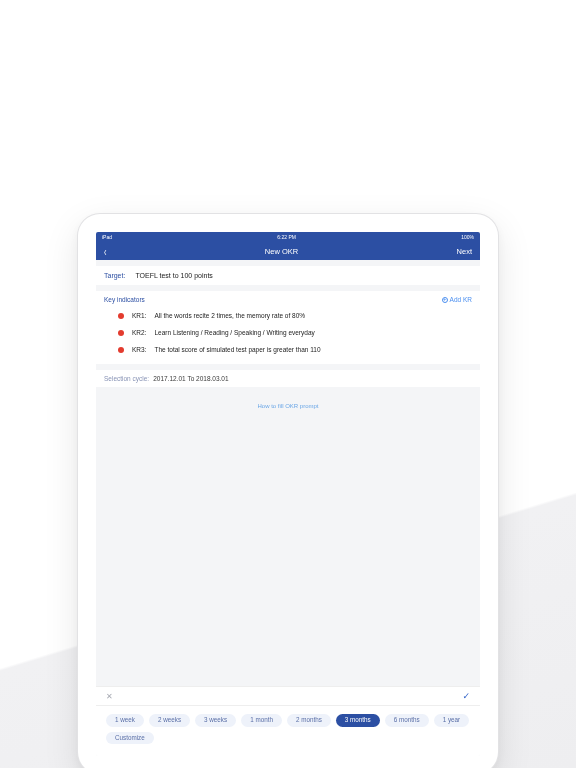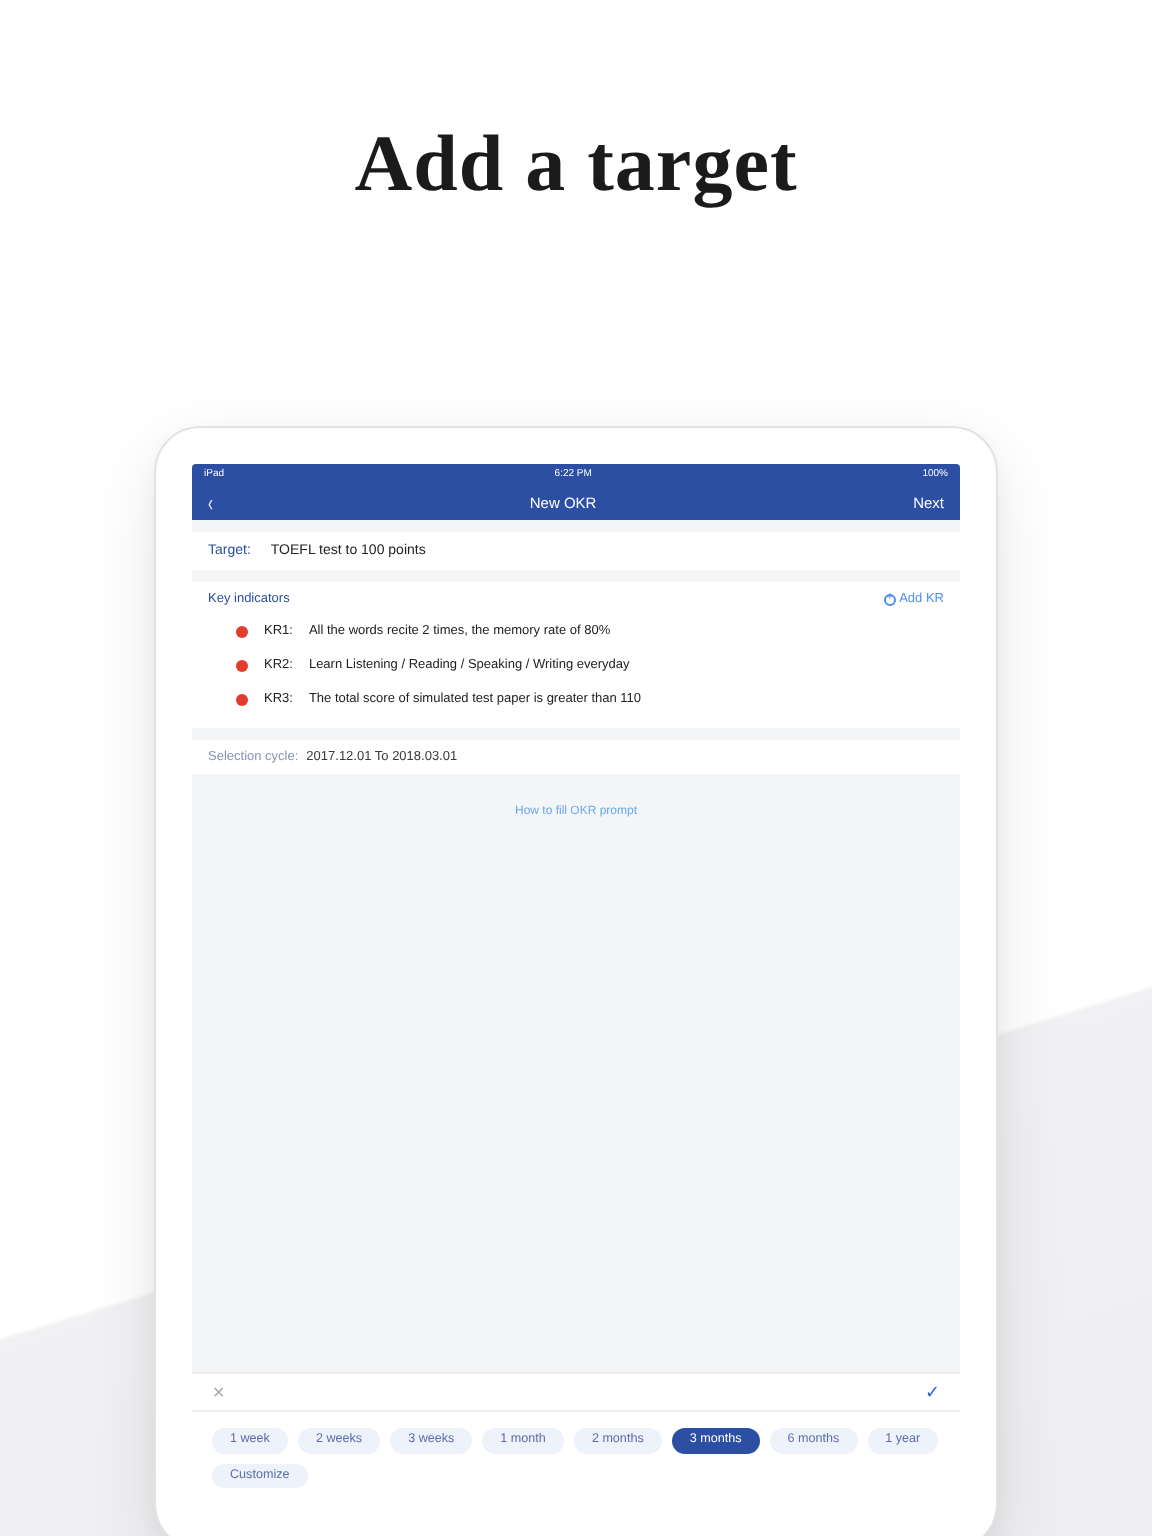--- a/index.html
+++ b/index.html
@@ -160,21 +160,20 @@
       background:#2c4fa3;
       color:#fff;
     }
   </style>
 </head>
 <body>
 
 <div class="bg-diagonal"></div>
 
 <div class="headline">
-  <h1>Add a target</h1>
 </div>
 
 <div class="tablet">
   <div class="tablet-screen">
 
     <div class="status-bar">
       <span>iPad</span>
       <span>6:22 PM</span>
       <span>100%</span>
     </div>

